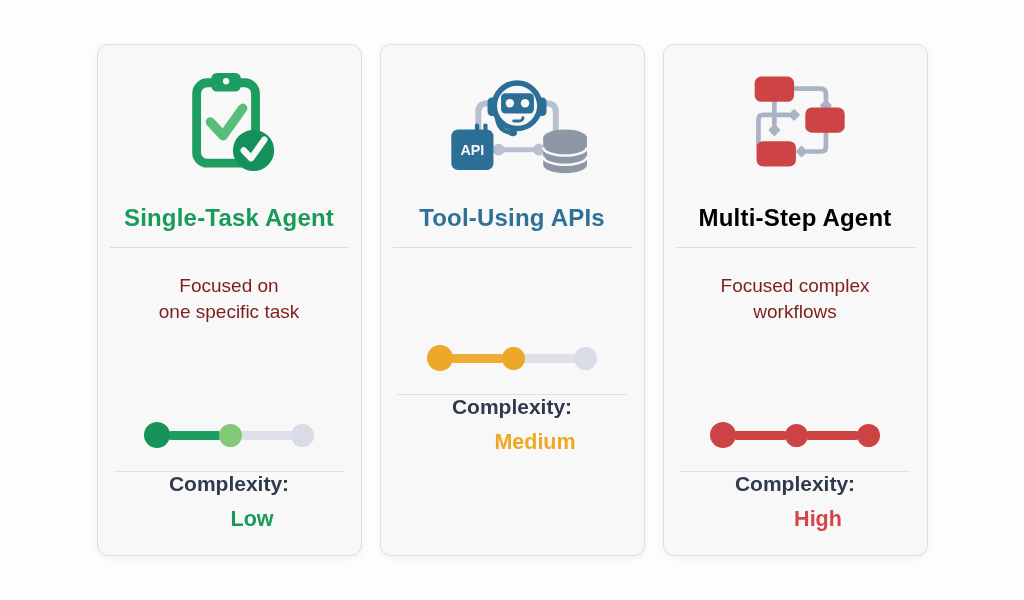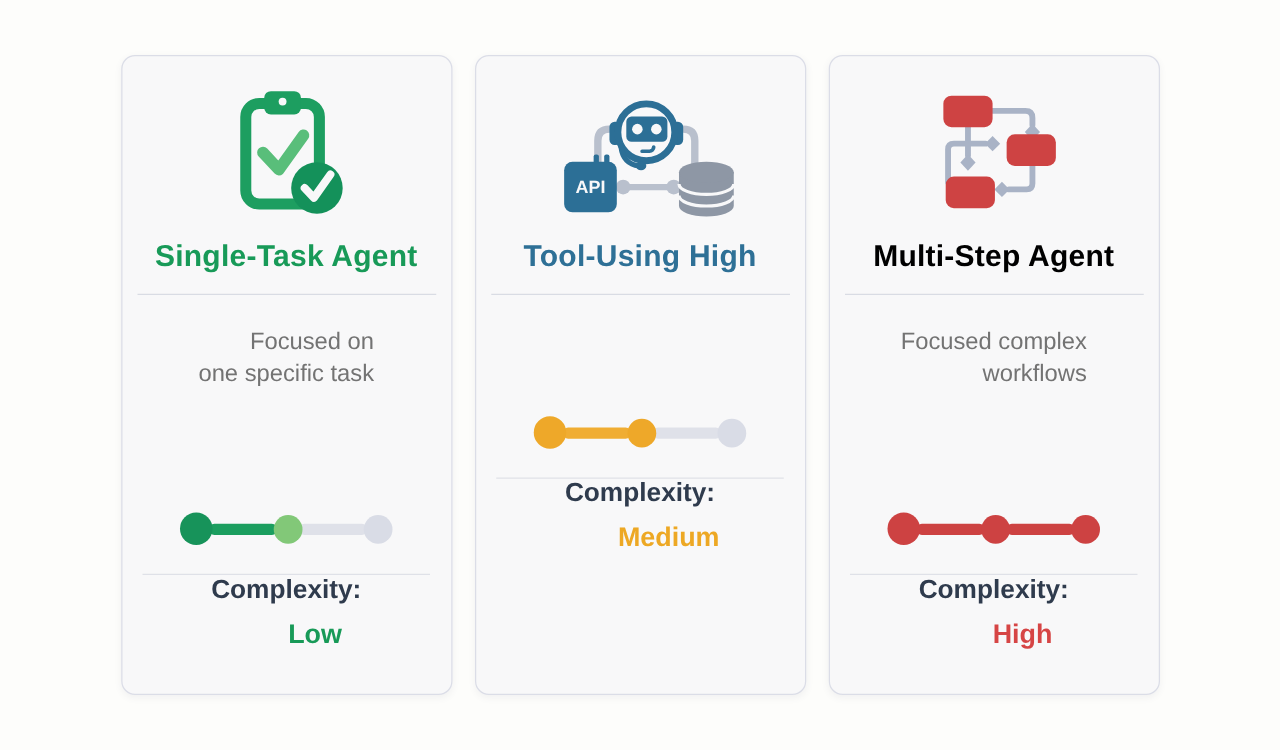--- a/index.html
+++ b/index.html
@@ -31,40 +31,40 @@
     padding: 0 12px;
   }
   .icon-wrap {
     height: 108px;
     margin-top: 22px;
     display: flex;
     align-items: center;
     justify-content: center;
   }
   .card-title {
-    margin-top: 16px;
+    margin-top: 28px;
     font-size: 24px;
     font-weight: 700;
     letter-spacing: 0.2px;
     height: 30px;
     display: flex;
     align-items: center;
   }
   .title-divider {
     width: 100%;
     height: 1px;
     background: #d9dce4;
     margin-top: 14px;
   }
   .card-desc {
     margin-top: 25px;
     font-size: 19px;
     line-height: 26px;
-    color: #737373;
-    text-align: right;
+    color: #7f1d1d;
+    text-align: center;
     white-space: pre-line;
     height: 52px;
   }
   .progress {
     margin-top: 97px;
     display: flex;
     align-items: center;
     height: 26px;
   }
   .dot {
@@ -153,21 +153,21 @@
         <rect x="56" y="73" width="5" height="9" rx="2" fill="#2c6f96"></rect>
         <rect x="66" y="73" width="5" height="9" rx="2" fill="#2c6f96"></rect>
         <rect x="28" y="80" width="50" height="48" rx="8" fill="#2c6f96"></rect>
         <text x="53" y="110" font-size="17" font-weight="bold" fill="#f8f8f9" text-anchor="middle" font-family="Liberation Sans, sans-serif">API</text>
         <path d="M137 90 v32 a26 10 0 0 0 52 0 v-32 z" fill="#8e97a5"></path>
         <ellipse cx="163" cy="90" rx="26" ry="10" fill="#8e97a5"></ellipse>
         <path d="M137 101 a26 10 0 0 0 52 0" fill="none" stroke="#f8f8f9" stroke-width="3"></path>
         <path d="M137 112 a26 10 0 0 0 52 0" fill="none" stroke="#f8f8f9" stroke-width="3"></path>
       </svg>
     </div>
-    <div class="card-title" style="color: rgb(46, 112, 150);">Tool-Using High</div>
+    <div class="card-title" style="color: rgb(46, 112, 150);">Tool-Using APIs</div>
     <div class="title-divider"></div>
     <div class="progress">
       <span class="dot first" style="background: rgb(238, 168, 41);"></span>
         <span class="segment" style="background: rgb(240, 173, 51);"></span>
         <span class="dot" style="background: rgb(238, 168, 41);"></span>
         <span class="segment" style="background: rgb(223, 225, 233);"></span>
         <span class="dot" style="background: rgb(217, 220, 230);"></span>
     </div>
     <div class="bottom-divider"></div>
     <div class="complexity-label">Complexity:</div>

